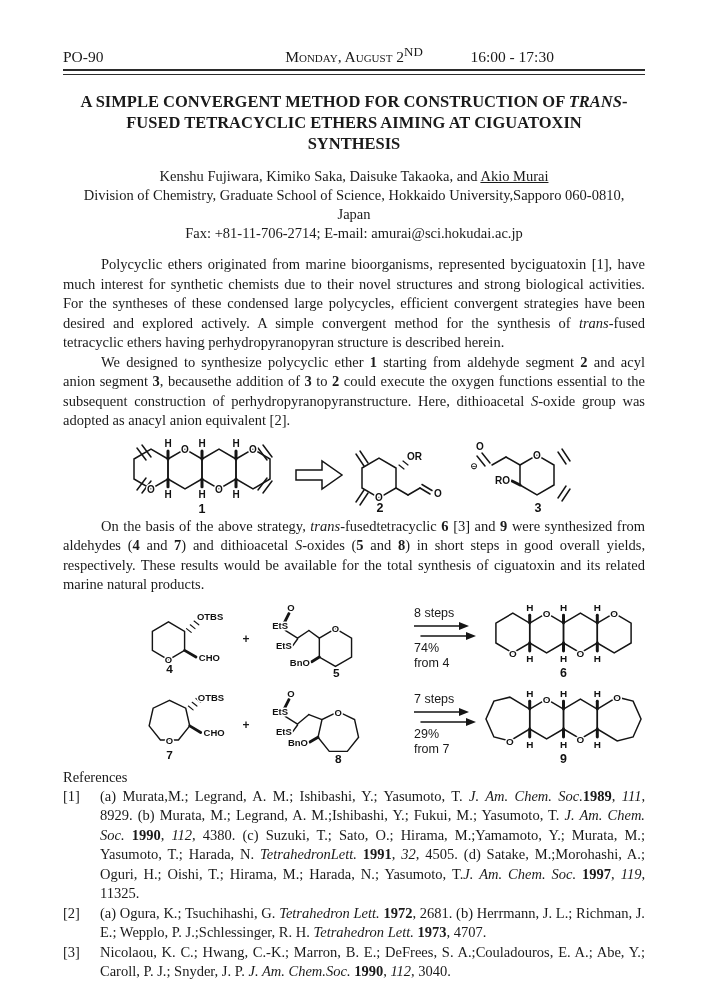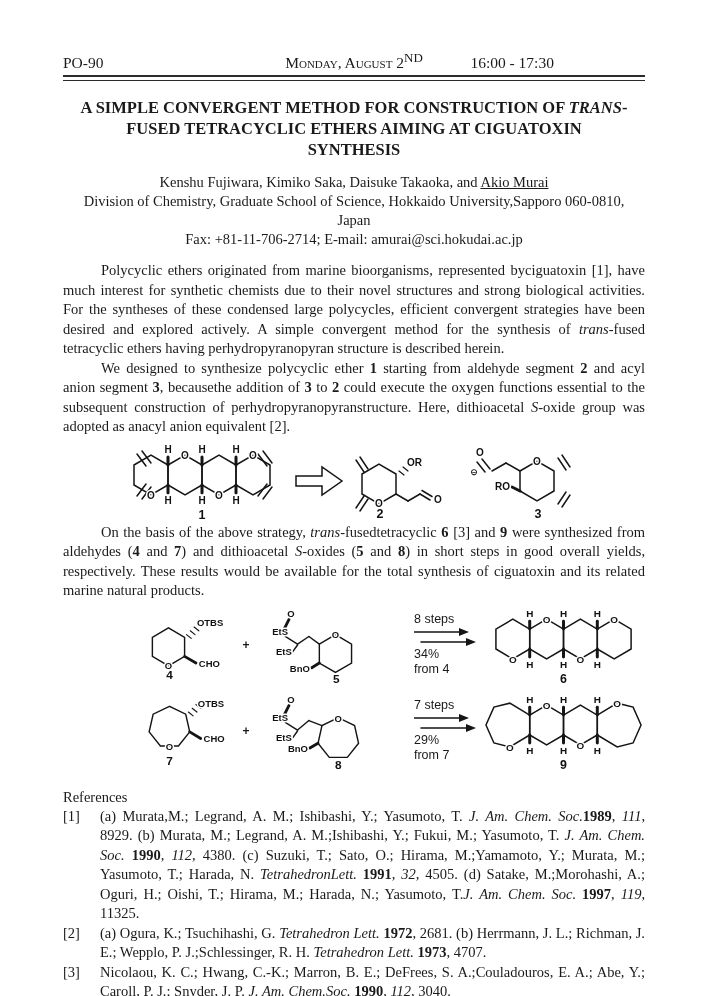--- a/index.html
+++ b/index.html
@@ -1,20 +1,20 @@
 <!DOCTYPE html>
 <html><head>
 <meta charset="utf-8">
 <style>
   html,body{margin:0;padding:0;background:#fff;}
   body{width:704px;height:996px;overflow:hidden;color:#1a1a1a;
        font-family:"Liberation Serif", serif;}
   .page{padding:44px 59px 0 63px;}
   
-  .hdr{display:flex;align-items:baseline;font-size:15.5px;margin-top:6px;}
+  .hdr{display:flex;align-items:baseline;font-size:15.5px;}
   .hdr .h-left{width:30%;}
   .hdr .h-center{width:40%;text-align:center;}
   .hdr .h-right{width:30%;text-align:left;}
   .sc{font-variant:small-caps;}
   sup{font-size:13px;font-variant:small-caps;}
   .rule{margin-top:3px;border-top:2.5px solid #2b2b2b;border-bottom:1px solid #2b2b2b;height:3px;}
   
   .title{margin:16px auto 0 auto;max-width:564px;text-align:center;font-weight:bold;
          font-size:16.5px;line-height:21px;}
   .authors{margin-top:13px;text-align:center;font-size:14.5px;line-height:19px;}
@@ -38,21 +38,21 @@
   .chem text.start{text-anchor:start;}
   .chem text.end{text-anchor:end;}
   .chem text.num{font-size:12.5px;stroke:none;}
   .chem text.chg{font-size:9px;stroke:none;}
   .arrowblk{display:flex;flex-direction:column;align-items:flex-start;
             font-family:"Liberation Sans","DejaVu Sans",sans-serif;font-size:12.5px;
             line-height:15px;padding:0 4px;margin-left:36px;}
   .plus{font-family:"Liberation Sans","DejaVu Sans",sans-serif;font-size:12px;font-weight:bold;
         align-self:center;padding:0 1px;}
   
-  .refs-head{margin-top:14px;font-size:14.5px;line-height:20px;}
+  .refs-head{font-size:14.5px;line-height:20px;}
   .ref{display:flex;font-size:14.5px;line-height:19.5px;}
   .ref-num{width:37px;flex-shrink:0;}
   .ref-text{flex:1;text-align:justify;}
 </style>
 </head>
 <body>
 
 <div class="page">
 
   <div class="hdr">
@@ -188,21 +188,21 @@
       <text class="num" x="88" y="82">5</text>
     </svg>
     <div class="arrowblk">
       <div>8 steps</div>
       <svg class="chem" width="62" height="20" viewBox="0 0 62 20">
         <line x1="0" y1="5" x2="45" y2="5"></line>
           <polygon class="head" points="45,1 55,5 45,9"></polygon>
         <line x1="7" y1="15" x2="52" y2="15"></line>
           <polygon class="head" points="52,11 62,15 52,19"></polygon>
       </svg>
-      <div>34%</div>
+      <div>74%</div>
       <div>from 4</div>
     </div>
     <svg class="chem" width="172" height="80" viewBox="0 0 164 80">
       <g>
         <path d="M14,24 L31,14 L48,24 L48,44 L31,54 L14,44 Z"></path>
         <path d="M48,24 L65,14 L82,24 L82,44 L65,54 L48,44 Z"></path>
         <path d="M82,24 L99,14 L116,24 L116,44 L99,54 L82,44 Z"></path>
         <path d="M116,24 L133,14 L150,24 L150,44 L133,54 L116,44 Z"></path>
         <line class="bold" x1="48" y1="24" x2="48" y2="16"></line>
           <line class="bold" x1="82" y1="24" x2="82" y2="16"></line>

